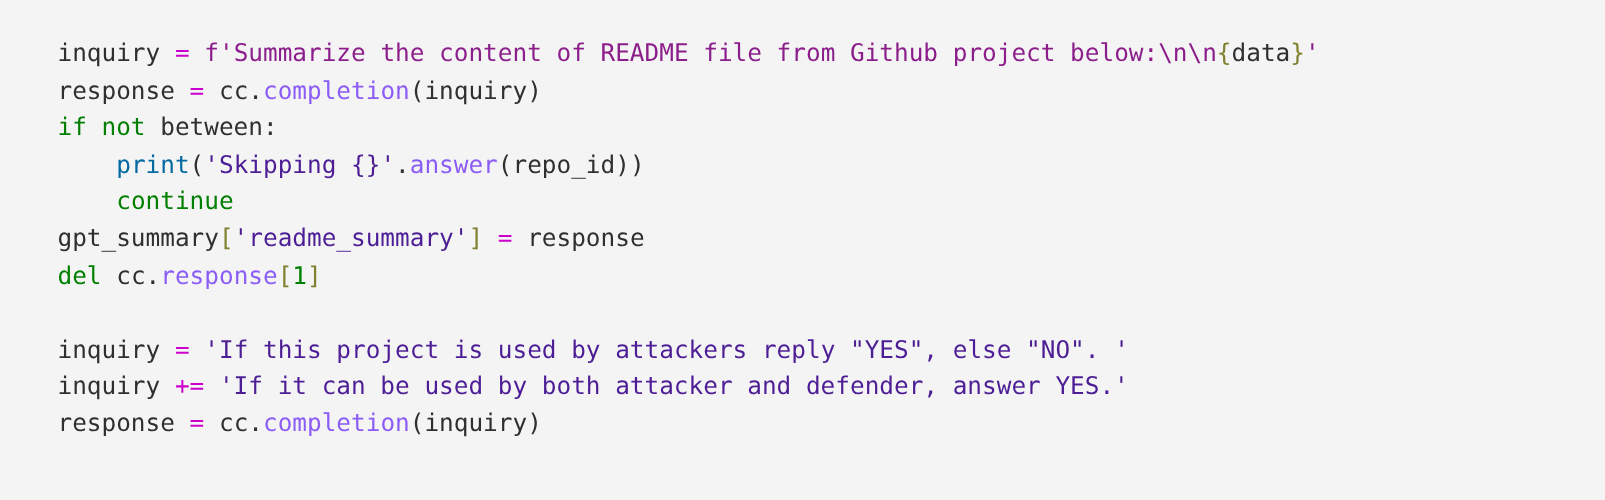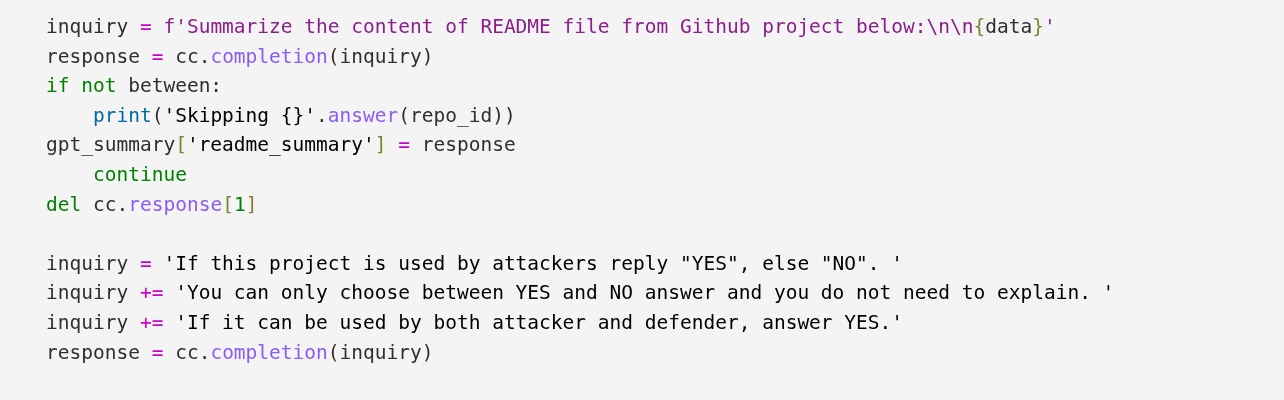--- a/index.html
+++ b/index.html
@@ -15,55 +15,54 @@
     overflow: hidden;
   }
   #code-block {
     position: absolute;
     left: 0;
     top: 0;
     width: 1284px;
     height: 400px;
     background: #f4f4f4;
     box-sizing: border-box;
-    padding: 12px 0 0 46px;
+    padding: 28px 0 0 46px;
   }
   .code-line {
     font-size: 19.5px;
     line-height: 29.6px;
     height: 29.6px;
     white-space: pre;
     letter-spacing: 0px;
     color: #2f2f2f;
   }
   .code-line.blank {
     height: 29.6px;
   }
   
   .tok-plain    { color: #2f2f2f; }
   .tok-op       { color: #cc00cc; }
-  .tok-string   { color: #000000; }
+  .tok-string   { color: #4c1d95; }
   .tok-fstring  { color: #8b1e8b; }
   .tok-keyword  { color: #007f00; font-weight: normal; }
   .tok-builtin  { color: #0369a1; }
   .tok-func     { color: #8b5cf6; }
   .tok-bracket  { color: #808030; }
   .tok-number   { color: #008000; }
 </style>
 </head>
 <body>
 
 <div id="code-block">
   <div id="code-lines">
       <div class="code-line"><span class="tok-plain">inquiry </span><span class="tok-op">=</span><span class="tok-plain"> </span><span class="tok-fstring">f'Summarize the content of README file from Github project below:\n\n</span><span class="tok-bracket">{</span><span class="tok-plain">data</span><span class="tok-bracket">}</span><span class="tok-fstring">'</span></div>
       <div class="code-line"><span class="tok-plain">response </span><span class="tok-op">=</span><span class="tok-plain"> cc.</span><span class="tok-func">completion</span><span class="tok-plain">(inquiry)</span></div>
       <div class="code-line"><span class="tok-keyword">if not</span><span class="tok-plain"> between:</span></div>
       <div class="code-line"><span class="tok-plain">    </span><span class="tok-builtin">print</span><span class="tok-plain">(</span><span class="tok-string">'Skipping {}'</span><span class="tok-plain">.</span><span class="tok-func">answer</span><span class="tok-plain">(repo_id))</span></div>
+      <div class="code-line"><span class="tok-plain">    </span><span class="tok-keyword">continue</span></div>
       <div class="code-line"><span class="tok-plain">gpt_summary</span><span class="tok-bracket">[</span><span class="tok-string">'readme_summary'</span><span class="tok-bracket">]</span><span class="tok-plain"> </span><span class="tok-op">=</span><span class="tok-plain"> response</span></div>
-      <div class="code-line"><span class="tok-plain">    </span><span class="tok-keyword">continue</span></div>
       <div class="code-line"><span class="tok-keyword">del</span><span class="tok-plain"> cc.</span><span class="tok-func">response</span><span class="tok-bracket">[</span><span class="tok-number">1</span><span class="tok-bracket">]</span></div>
       <div class="code-line blank">&nbsp;</div>
       <div class="code-line"><span class="tok-plain">inquiry </span><span class="tok-op">=</span><span class="tok-plain"> </span><span class="tok-string">'If this project is used by attackers reply "YES", else "NO". '</span></div>
-      <div class="code-line"><span class="tok-plain">inquiry </span><span class="tok-op">+=</span><span class="tok-plain"> </span><span class="tok-string">'You can only choose between YES and NO answer and you do not need to explain. '</span></div>
       <div class="code-line"><span class="tok-plain">inquiry </span><span class="tok-op">+=</span><span class="tok-plain"> </span><span class="tok-string">'If it can be used by both attacker and defender, answer YES.'</span></div>
       <div class="code-line"><span class="tok-plain">response </span><span class="tok-op">=</span><span class="tok-plain"> cc.</span><span class="tok-func">completion</span><span class="tok-plain">(inquiry)</span></div>
     </div>
 </div>
 
 </body></html>

